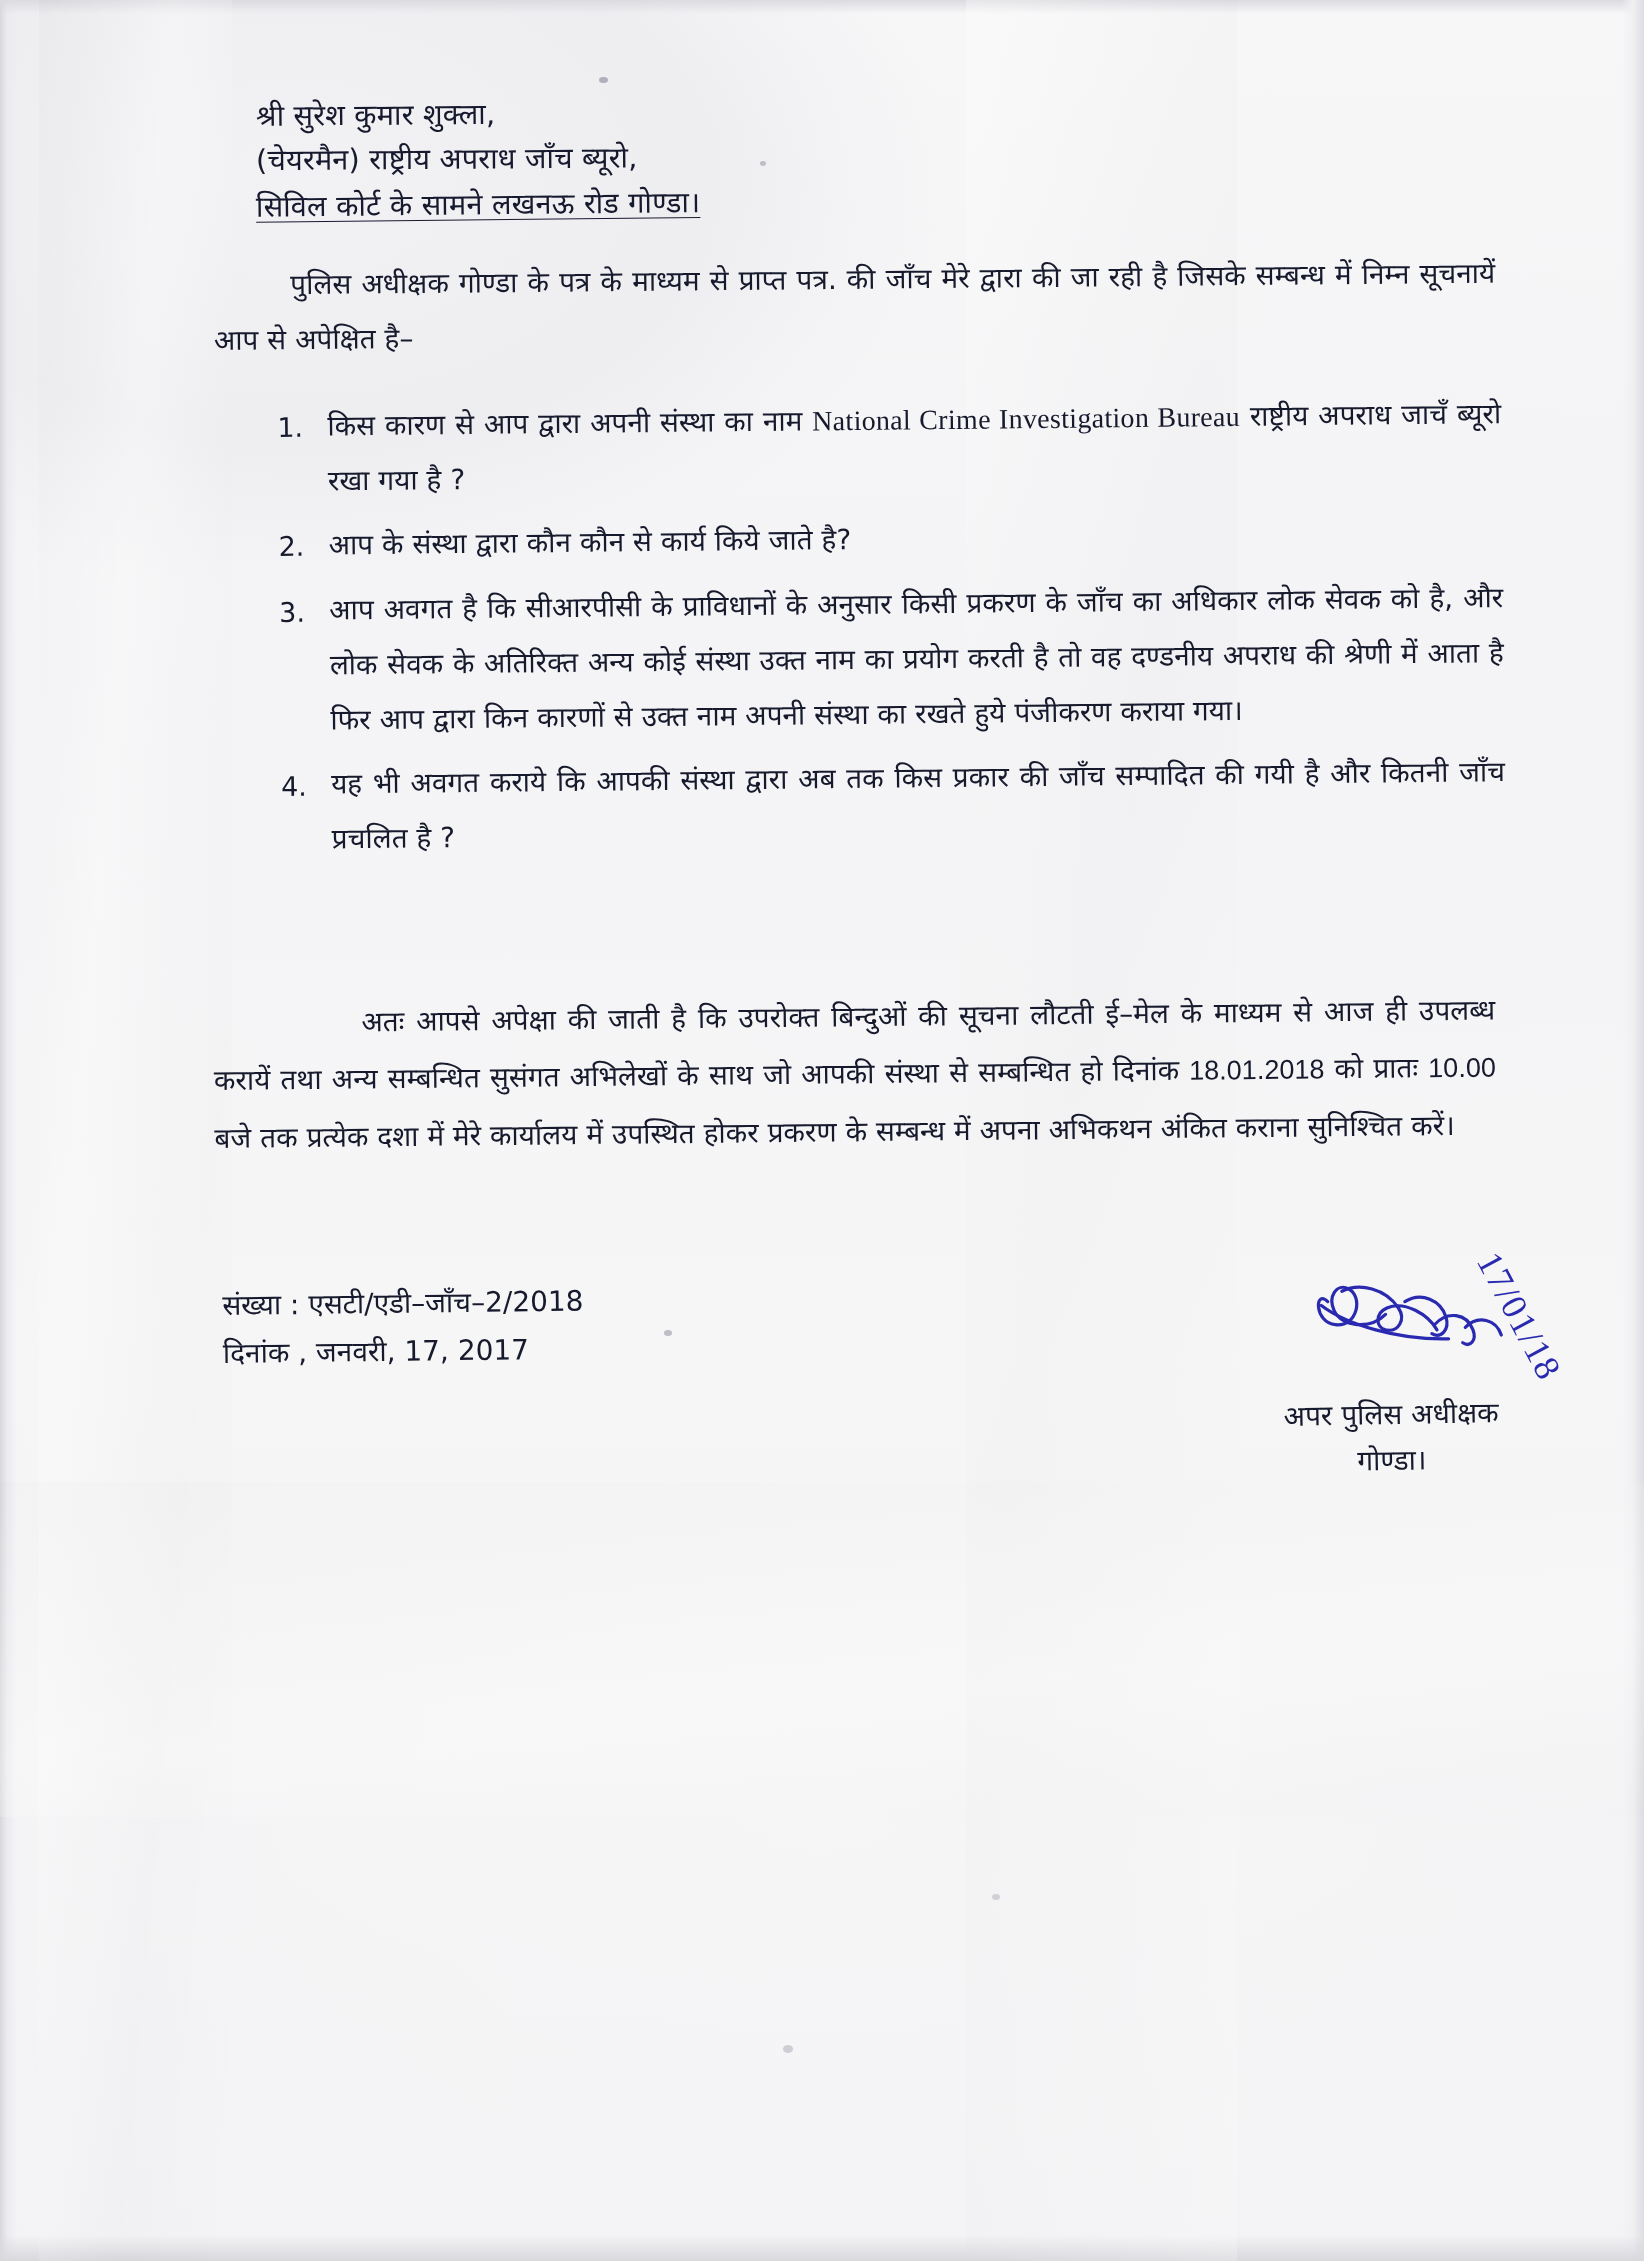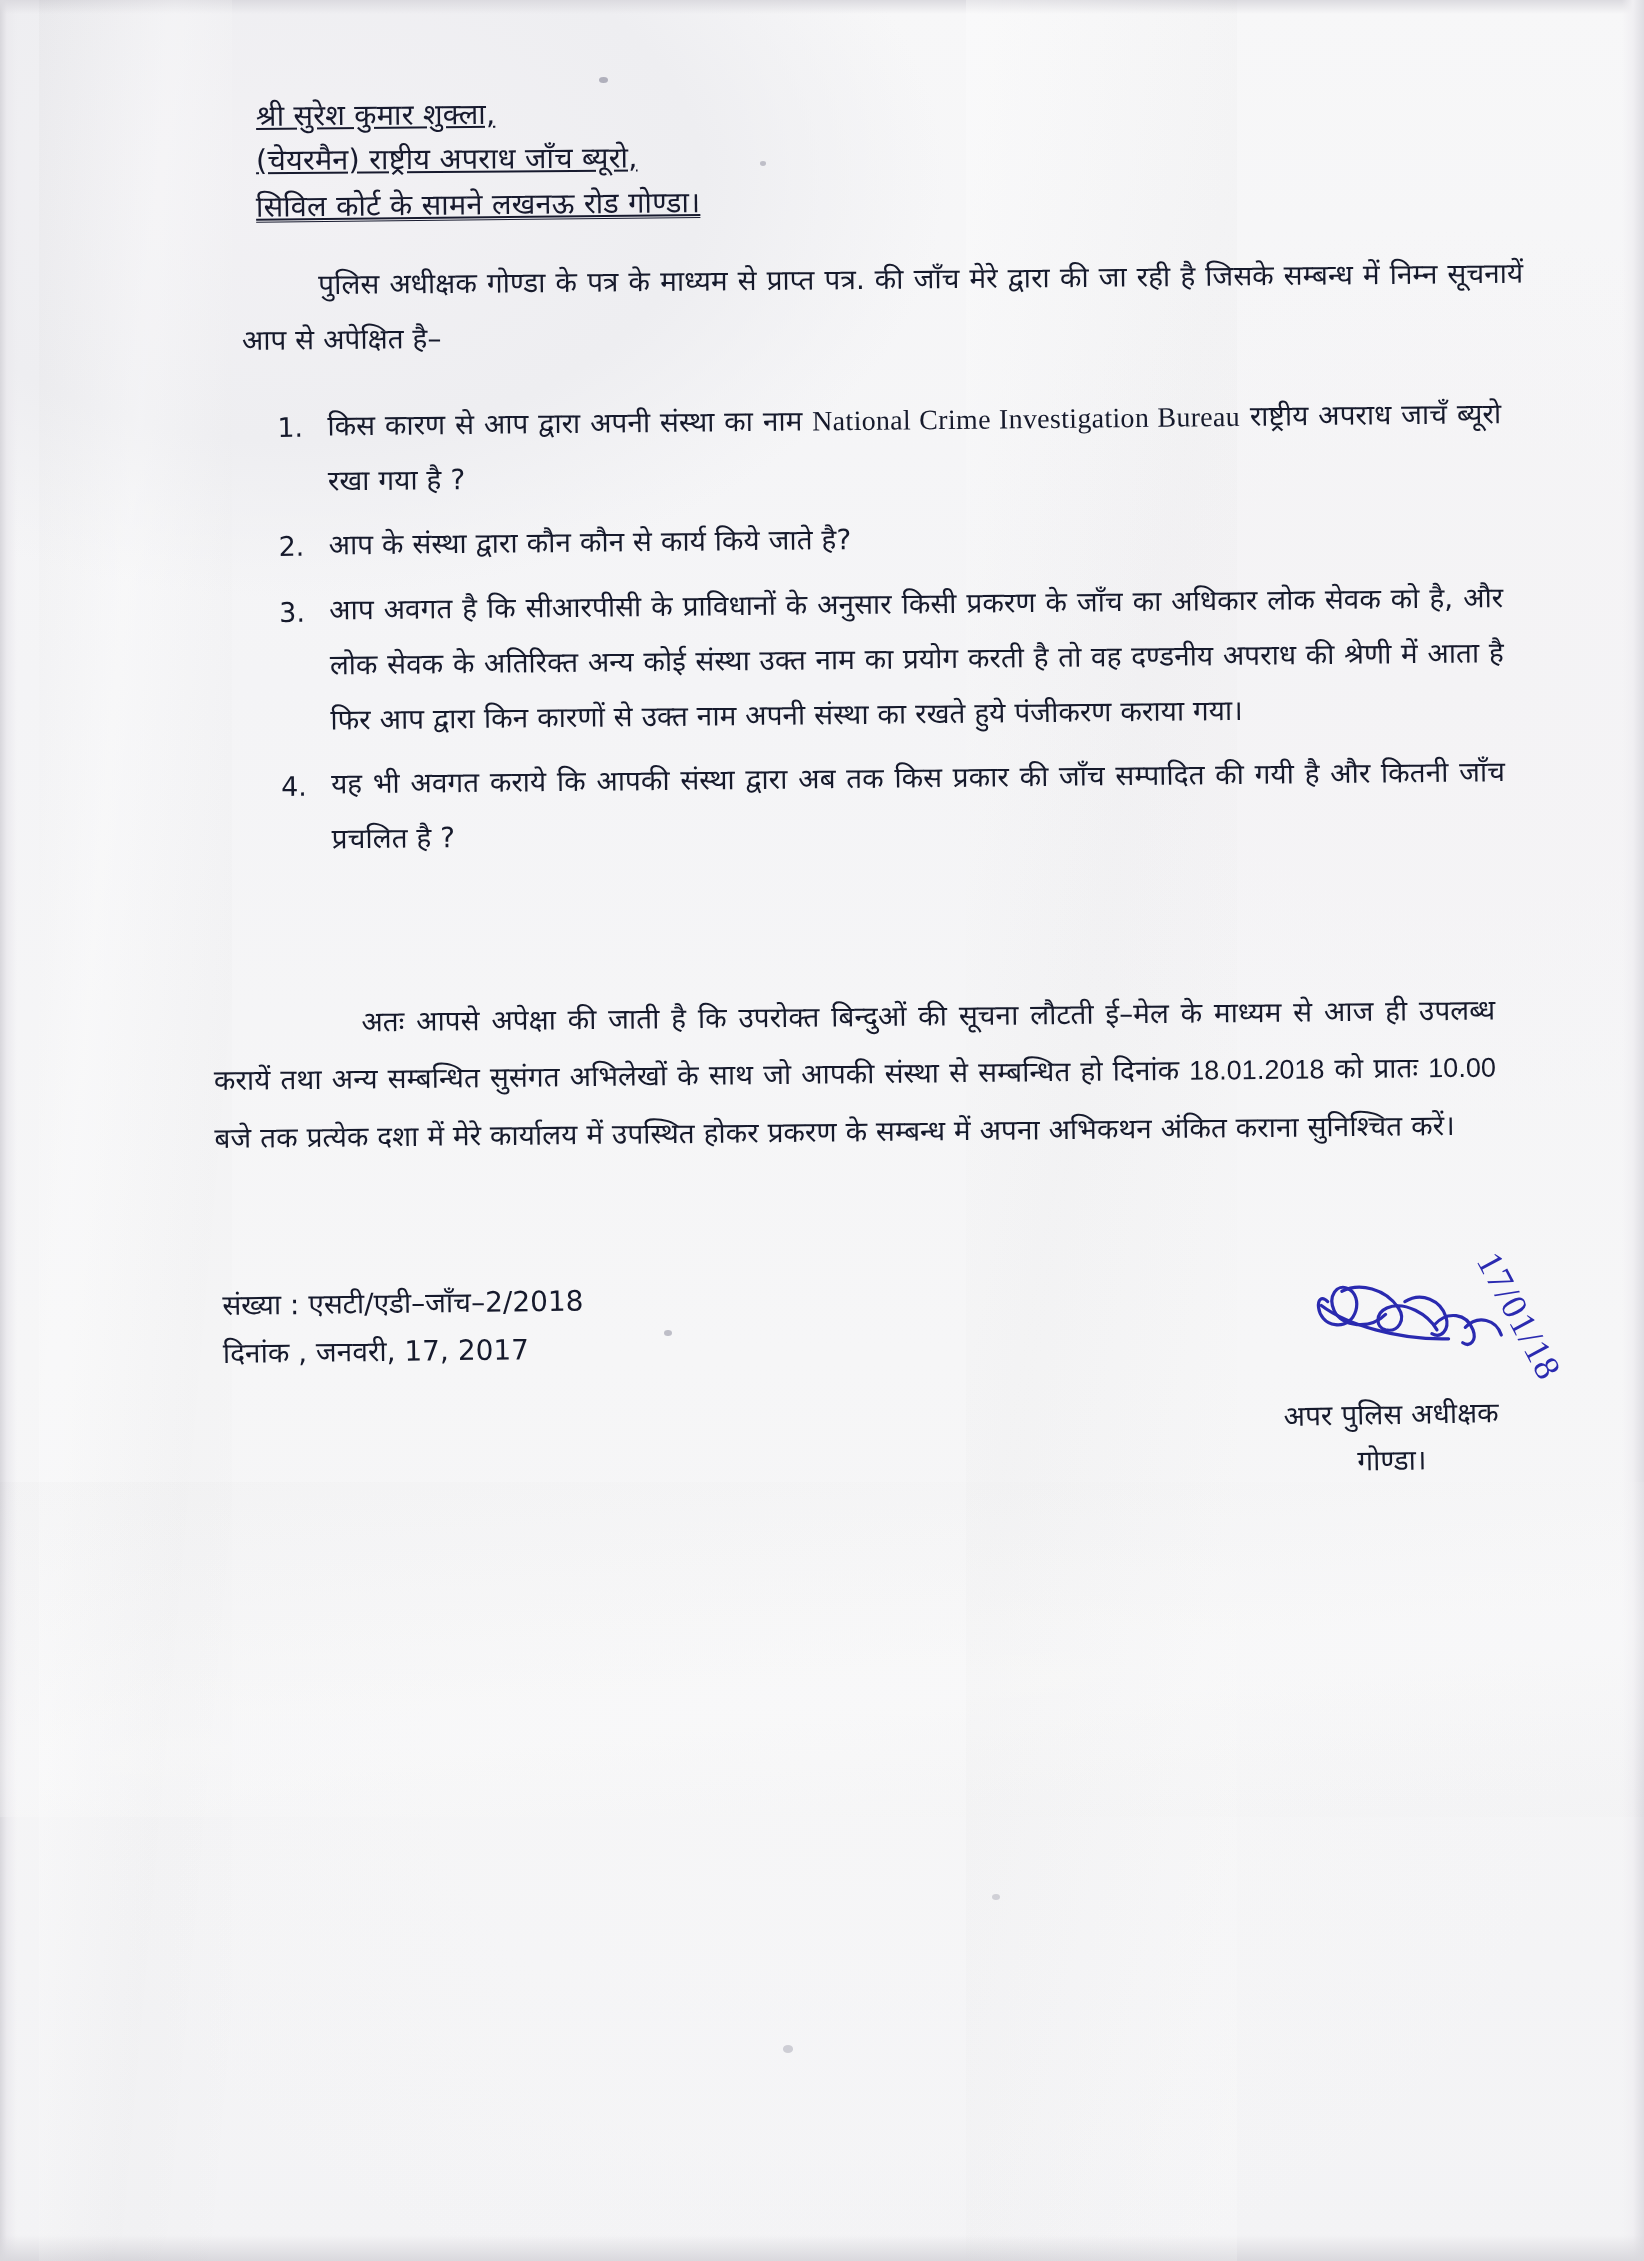--- a/index.html
+++ b/index.html
@@ -80,40 +80,38 @@
 
   .addr {
     position: absolute;
     left: 256px;
     top: 90px;
     width: 902px;
     color: #171a2e;
     font-size: 29px;
     line-height: 45px;
     letter-spacing: 0.1px;
-    text-decoration: underline;
   }
   .addr .l1 { transform: rotate(-0.5deg); }
   .addr .l2 { transform: rotate(-0.4deg); }
   .addr .l3 {
     transform: rotate(-0.6deg);
     text-decoration: underline;
     text-underline-offset: 5.2px;
     text-decoration-thickness: 1.3px;
   }
 
   .body-block {
     position: absolute;
     left: 213px;
     top: 258px;
     width: 1282px;
     color: #161a2c;
     font-size: 28px;
     line-height: 55px;
-    margin-left: 28px;
   }
   .para {
     text-align: justify;
     text-indent: 77px;
     transform: rotate(-0.55deg);
     transform-origin: left top;
   }
 
   .qlist {
     position: absolute;

